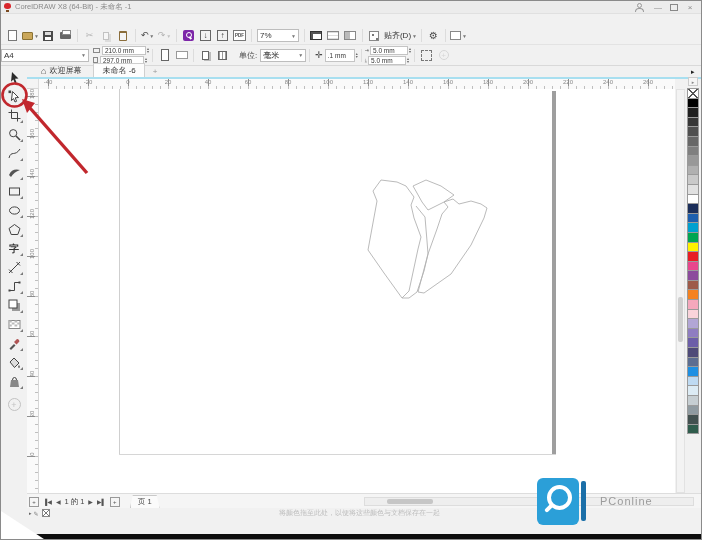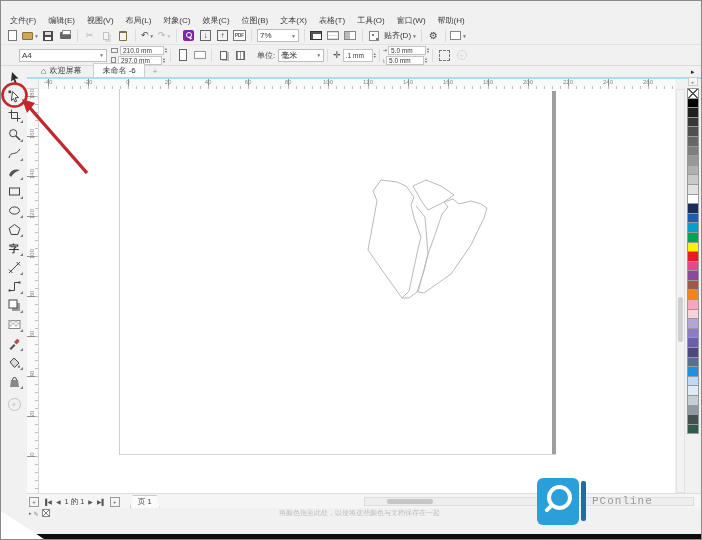--- a/index.html
+++ b/index.html
@@ -17,21 +17,21 @@
   .win-btn{width:16px;height:10px;display:flex;align-items:center;justify-content:center;color:#888;font-size:8px;cursor:default;}
   #win-user{width:8px;height:8px;position:relative;margin-right:8px;}
   #win-user:before{content:"";position:absolute;left:2.5px;top:0;width:3px;height:3px;border:1px solid #999;border-radius:50%;}
   #win-user:after{content:"";position:absolute;left:0.5px;top:4.5px;width:7px;height:3px;border:1px solid #999;border-bottom:none;border-radius:4px 4px 0 0;}
   #win-restore span{display:block;width:6px;height:5px;border:1px solid #888;position:relative;}
   
   #menubar{top:13px;height:13px;background:#f1f1f1;display:flex;align-items:center;padding-left:3px;}
   .menu-item{padding:1px 6px;color:#3a3a3a;}
   
   #toolbar{top:26px;height:18px;background:#f1f1f1;border-bottom:1px solid #e3e3e3;display:flex;align-items:center;padding-left:3px;}
-  #propbar{top:44px;height:21px;background:#f1f1f1;border-bottom:1px solid #d9d9d9;display:flex;align-items:center;padding-left:18px;}
+  #propbar{top:44px;height:21px;background:#f1f1f1;border-bottom:1px solid #d9d9d9;display:flex;align-items:center;padding-left:0;}
   .tbtn{height:15px;min-width:15px;display:flex;align-items:center;justify-content:center;margin:0 1px;position:relative;}
   .caret{font-size:5px;color:#777;margin-left:1px;}
   .dim{opacity:.38;}
   .ico-box{display:inline-block;box-sizing:border-box;}
   .sep{width:1px;height:13px;background:#dcdcdc;margin:0 3px;}
   .combo{display:flex;align-items:center;background:#fff;border:1px solid #bdbdbd;height:13px;box-sizing:border-box;padding:0 2px;justify-content:space-between;}
   .numfield{display:flex;align-items:center;background:#fff;border:1px solid #c4c4c4;height:9px;box-sizing:border-box;font-size:6.5px;padding:0 2px;}
   .stepper{display:inline-flex;flex-direction:column;line-height:3px;font-size:4px;color:#666;margin-left:1px;}
   .glyph{font-size:9px;color:#4a4a4a;line-height:1;}
   
@@ -80,47 +80,43 @@
   #status-right{position:absolute;left:440px;top:2px;display:flex;align-items:center;gap:4px;}
   .pal-grid{width:10px;height:8px;display:grid;grid-template-columns:5px 5px;grid-template-rows:4px 4px;border:1px solid #888;}
   
   #blackband{top:533px;height:7px;background:#0d0d0d;}
   #wedge{left:0;top:510px;width:0;height:0;border-bottom:30px solid #fff;border-right:46px solid transparent;}
   #watermark{left:536px;top:468px;width:166px;height:64px;display:flex;align-items:center;z-index:40;}
   #wm-icon{width:42px;height:47px;background:#2b9fd8;border-radius:6px;position:relative;flex:none;}
   #wm-icon .ring{position:absolute;left:10px;top:7px;width:17px;height:17px;border:4px solid #fff;border-radius:50%;}
   #wm-icon .handle{position:absolute;left:7px;top:28px;width:10px;height:4px;background:#fff;border-radius:2px;transform:rotate(135deg);}
   #wm-fold{width:5px;height:40px;background:#1b6fa8;border-radius:2px;margin-left:2px;flex:none;}
-  #wm-text{margin-left:6px;font-family:Liberation Mono, monospace;}
+  #wm-text{margin-left:14px;}
   #wm-brand{color:#9b9b9b;font-size:11px;letter-spacing:1px;}
   #wm-title{font-size:27px;font-weight:bold;color:#fff;-webkit-text-stroke:1.6px #4aa7dc;text-shadow:0 0 1px #4aa7dc;letter-spacing:1px;line-height:1;}
   
   #annotation-svg{position:absolute;left:0;top:0;pointer-events:none;z-index:50;}
   #flower-svg{position:absolute;left:0;top:0;}
 </style>
 </head>
 <body>
 
 <div id="app">
 
-
-  <div class="row" id="menubar">
-      <span class="menu-item">文件(F)</span>
-      <span class="menu-item">编辑(E)</span>
-      <span class="menu-item">视图(V)</span>
-      <span class="menu-item">布局(L)</span>
-      <span class="menu-item">对象(C)</span>
-      <span class="menu-item">效果(C)</span>
-      <span class="menu-item">位图(B)</span>
-      <span class="menu-item">文本(X)</span>
-      <span class="menu-item">表格(T)</span>
-      <span class="menu-item">工具(O)</span>
-      <span class="menu-item">窗口(W)</span>
-      <span class="menu-item">帮助(H)</span>
-    </div>
+  <div class="row" id="titlebar">
+    <span id="app-logo"></span>
+    <span id="title-text">CorelDRAW X8 (64-Bit) - 未命名 -1</span>
+    <span id="win-user" class="win-btn"></span>
+    <span class="win-btn">—</span>
+    <span class="win-btn" id="win-restore">
+        <span></span>
+      </span>
+    <span class="win-btn">×</span>
+  </div>
+
 
   <div class="row" id="toolbar">
     <span class="tbtn">
         <span class="ico-box" style="width:9px;height:11px;background:#fff;border:1px solid #777;"></span>
       </span>
     <span class="tbtn">
         <span class="ico-box" style="width:11px;height:8px;background:#caa75a;border:1px solid #8a7233;border-radius:1px;"></span>
         <span class="caret">▼</span>
       </span>
     <span class="tbtn">

